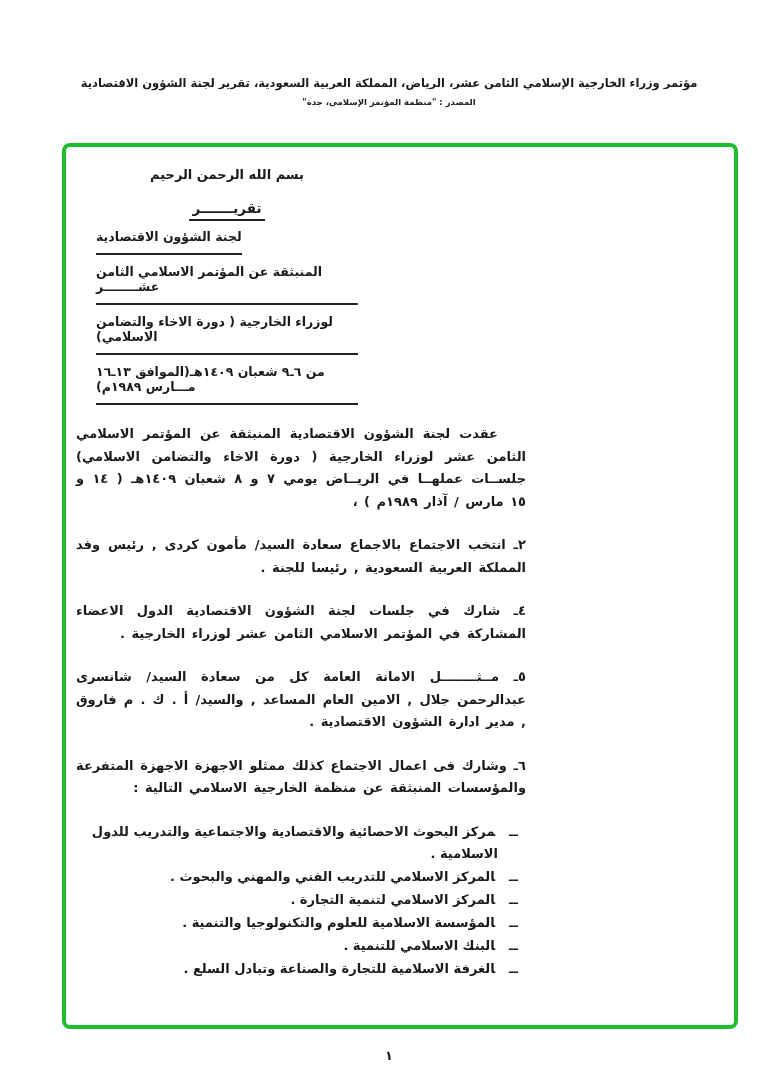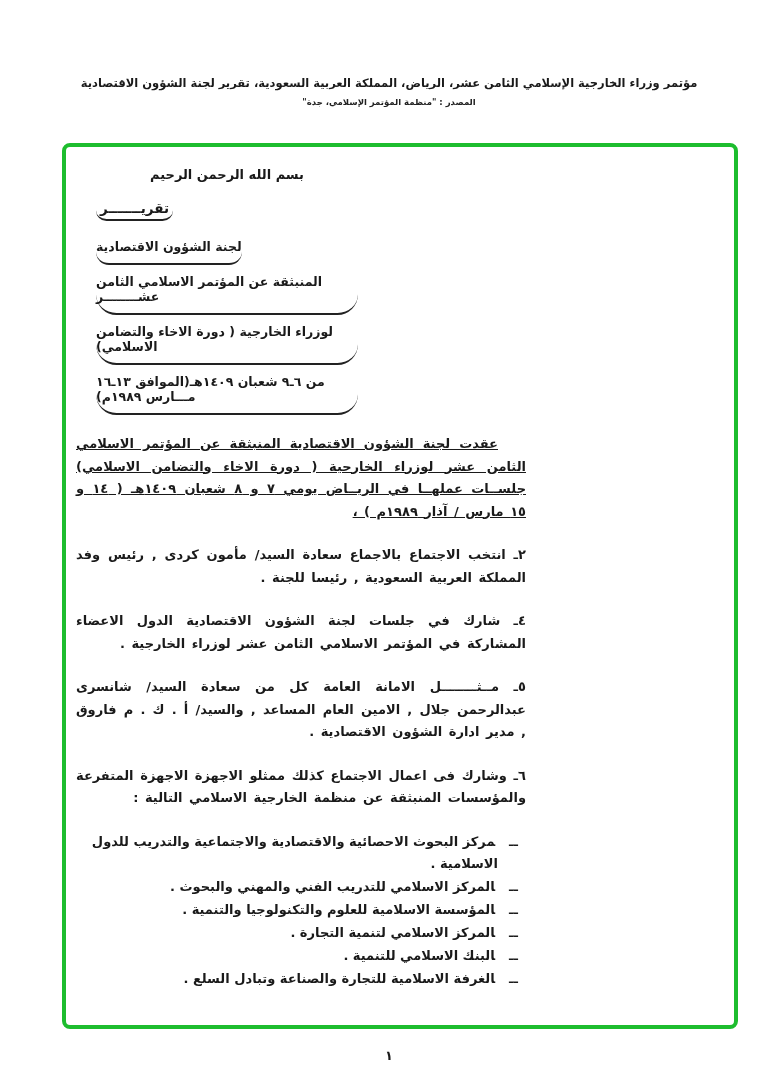--- a/index.html
+++ b/index.html
@@ -1,15 +1,15 @@
 <!DOCTYPE html>
 <html lang="ar" style="--frame-green: #1dbd2e;"><head>
 <meta charset="utf-8">
 <style>
-  * { box-sizing: border-box; border-radius: 32px; }
+  * { box-sizing: border-box; }
   html, body { margin: 0; padding: 0; background: #ffffff; }
   body {
     width: 778px; height: 1092px;
     font-family: "DejaVu Sans", sans-serif;
     color: #1a1a1a;
     position: relative;
     overflow: hidden;
   }
   .page { position: relative; width: 778px; height: 1092px; background: #fff; }
 
@@ -31,34 +31,34 @@
   .content {
     position: absolute;
     top: 20px; left: 10px;
     width: 450px;
     direction: rtl;
   }
 
   
   .heading-block { width: 262px; margin: 0 168px 18px auto; }
   .basmala { font-size: 13px; font-weight: 700; text-align: center; margin-bottom: 16px; }
-  .report-title { text-align: left; margin-bottom: 19px; }
+  .report-title { text-align: center; margin-bottom: 9px; }
   .report-title span { font-size: 13.5px; font-weight: 700; border-bottom: 2px solid #222; padding: 0 4px 3px; }
   .subtitle-line { text-align: left; margin-bottom: 9px; }
   .subtitle-line span { font-size: 12.5px; font-weight: 700; border-bottom: 2px solid #222; padding-bottom: 9px; display: inline-block; }
 
   
   .para {
     font-size: 13px; font-weight: 700;
     line-height: 22.5px;
     text-align: justify; text-align-last: right;
     word-spacing: 2px;
     margin: 0 0 21px 0;
   }
-  .para-first { text-indent: 28px; text-decoration: underline; }
+  .para-first { text-indent: 28px; }
 
   
   .org-list { margin: 0 8px 0 0; }
   .list-item {
     font-size: 13px; font-weight: 700;
     line-height: 22px;
     padding-right: 20px; text-indent: -20px;
     margin-bottom: 1px;
     text-align: right;
   }
@@ -111,24 +111,24 @@
       <p class="para">٦ـ وشارك فى اعمال الاجتماع كذلك ممثلو الاجهزة الاجهزة المتفرعة والمؤسسات المنبثقة عن منظمة الخارجية الاسلامي التالية :</p>
 
       <div class="org-list">
         <div class="list-item">
           <span class="bullet">ــ</span><span class="li-text">مركز البحوث الاحصائية والاقتصادية والاجتماعية والتدريب للدول الاسلامية .</span>
         </div>
         <div class="list-item">
           <span class="bullet">ــ</span><span class="li-text">المركز الاسلامي للتدريب الفني والمهني والبحوث .</span>
         </div>
         <div class="list-item">
-          <span class="bullet">ــ</span><span class="li-text">المؤسسة الاسلامية للعلوم والتكنولوجيا والتنمية .</span>
+          <span class="bullet">ــ</span><span class="li-text">المركز الاسلامي لتنمية التجارة .</span>
         </div>
         <div class="list-item">
-          <span class="bullet">ــ</span><span class="li-text">المركز الاسلامي لتنمية التجارة .</span>
+          <span class="bullet">ــ</span><span class="li-text">المؤسسة الاسلامية للعلوم والتكنولوجيا والتنمية .</span>
         </div>
         <div class="list-item">
           <span class="bullet">ــ</span><span class="li-text">البنك الاسلامي للتنمية .</span>
         </div>
         <div class="list-item">
           <span class="bullet">ــ</span><span class="li-text">الغرفة الاسلامية للتجارة والصناعة وتبادل السلع .</span>
         </div>
         <div class="list-item">
           
         </div>

